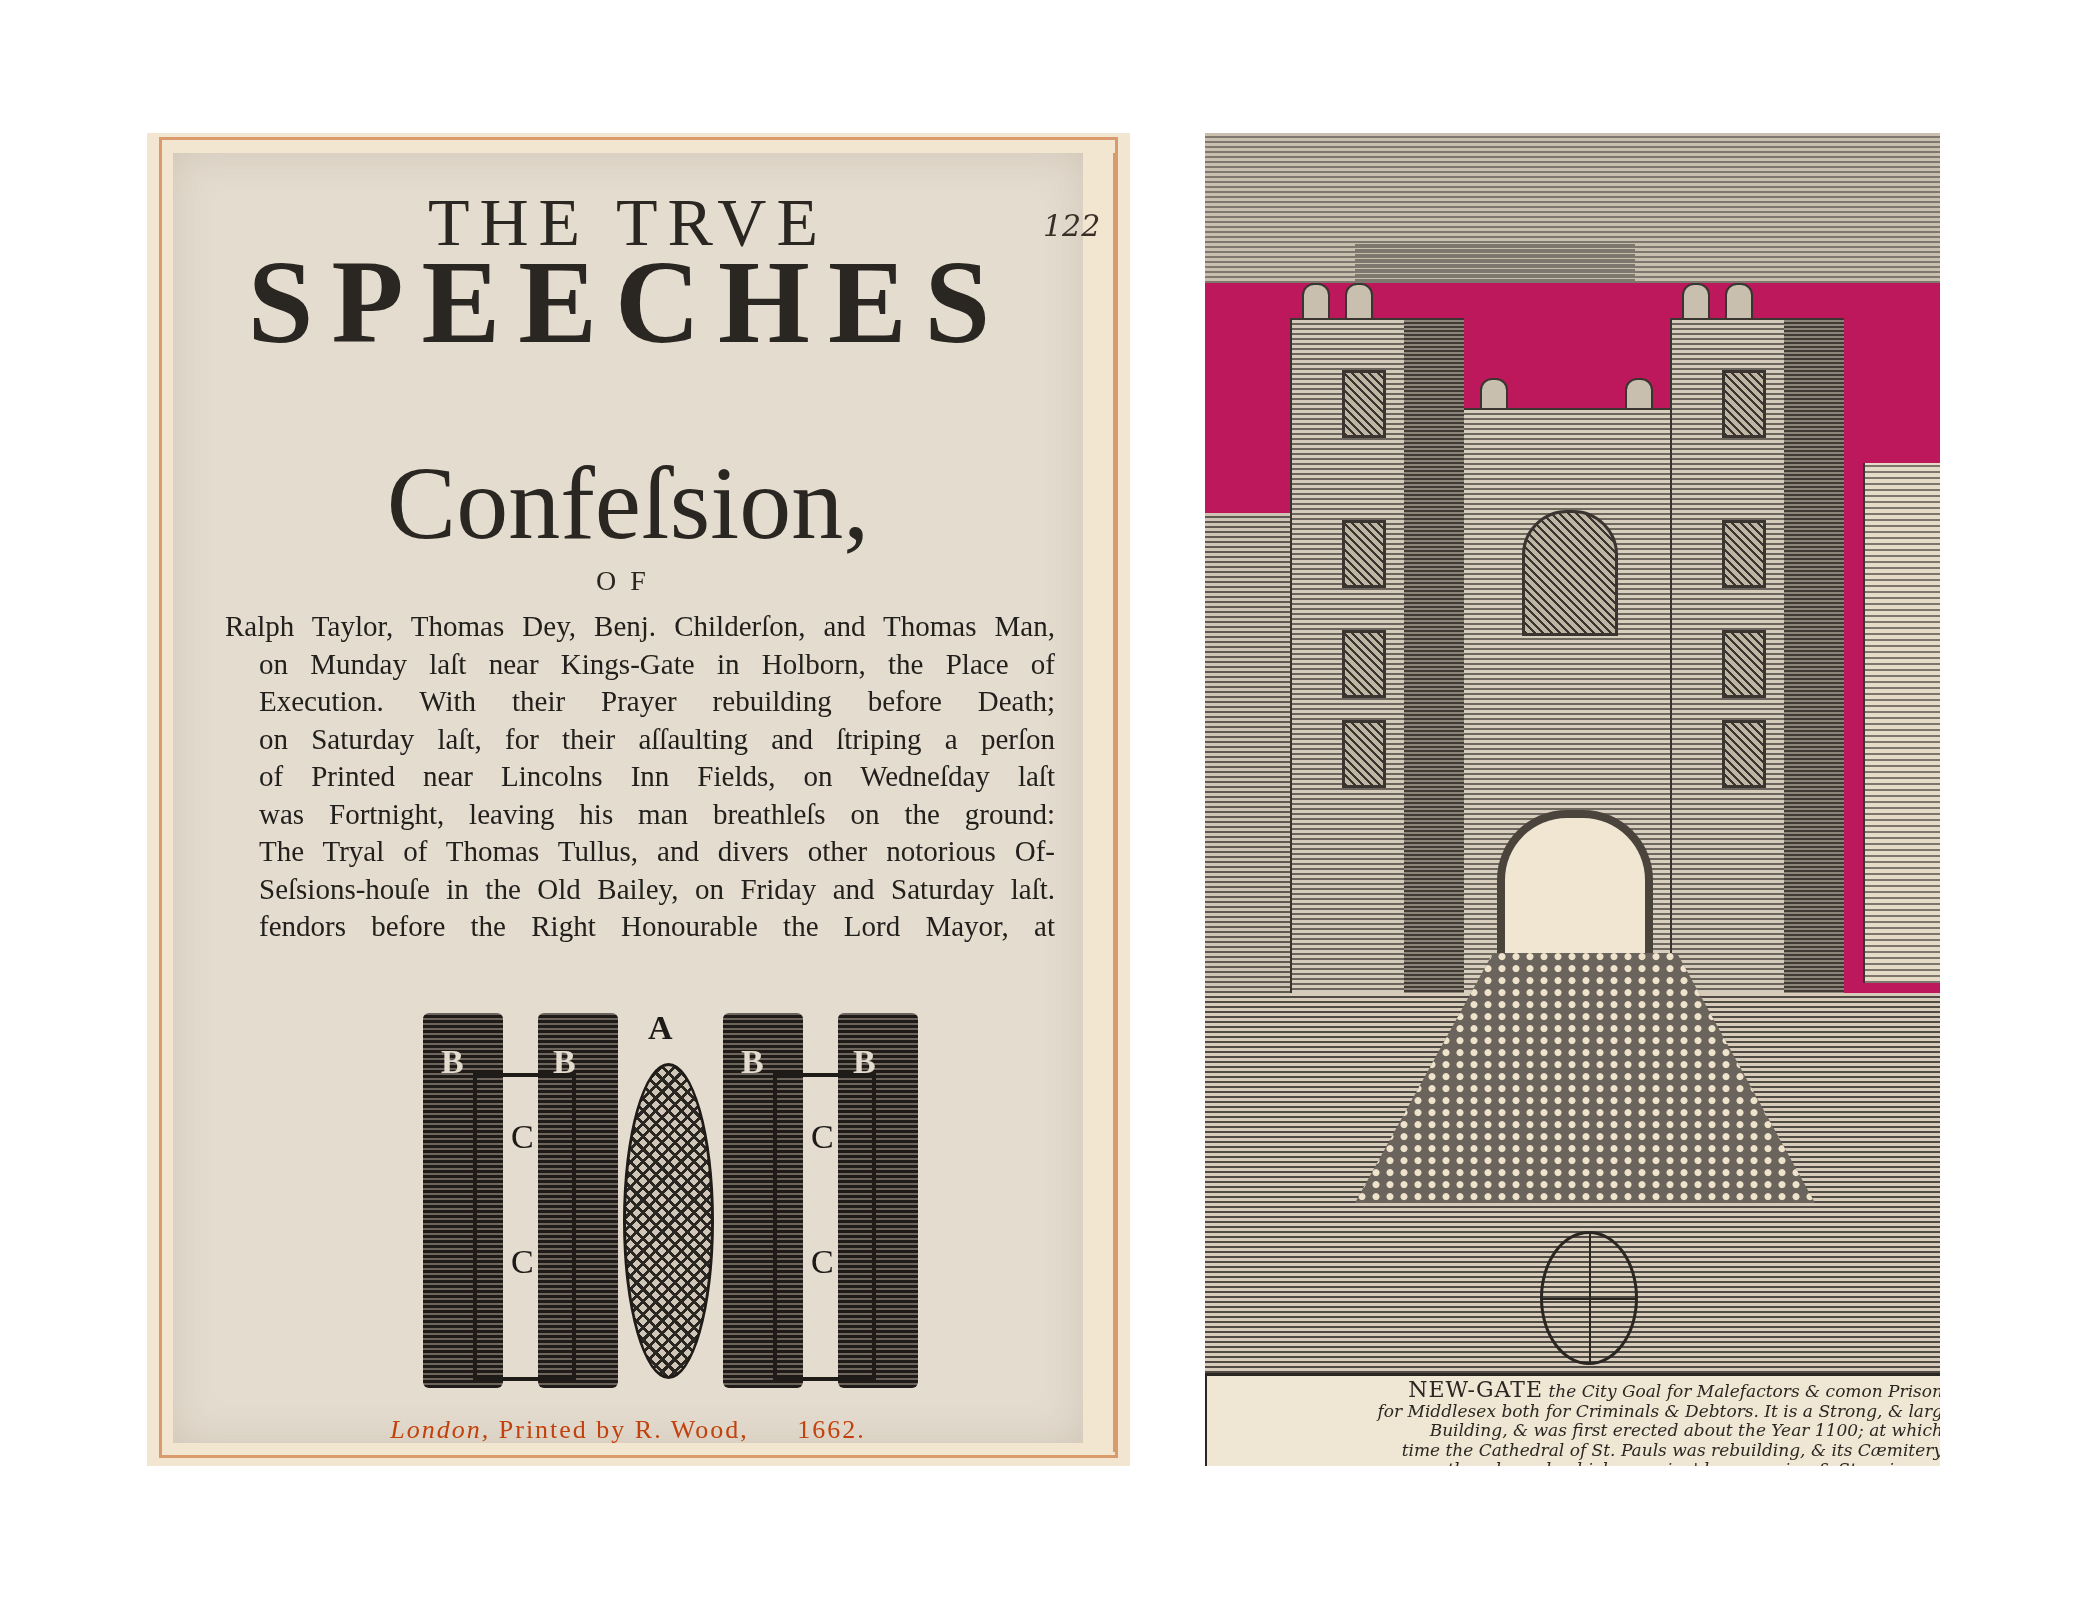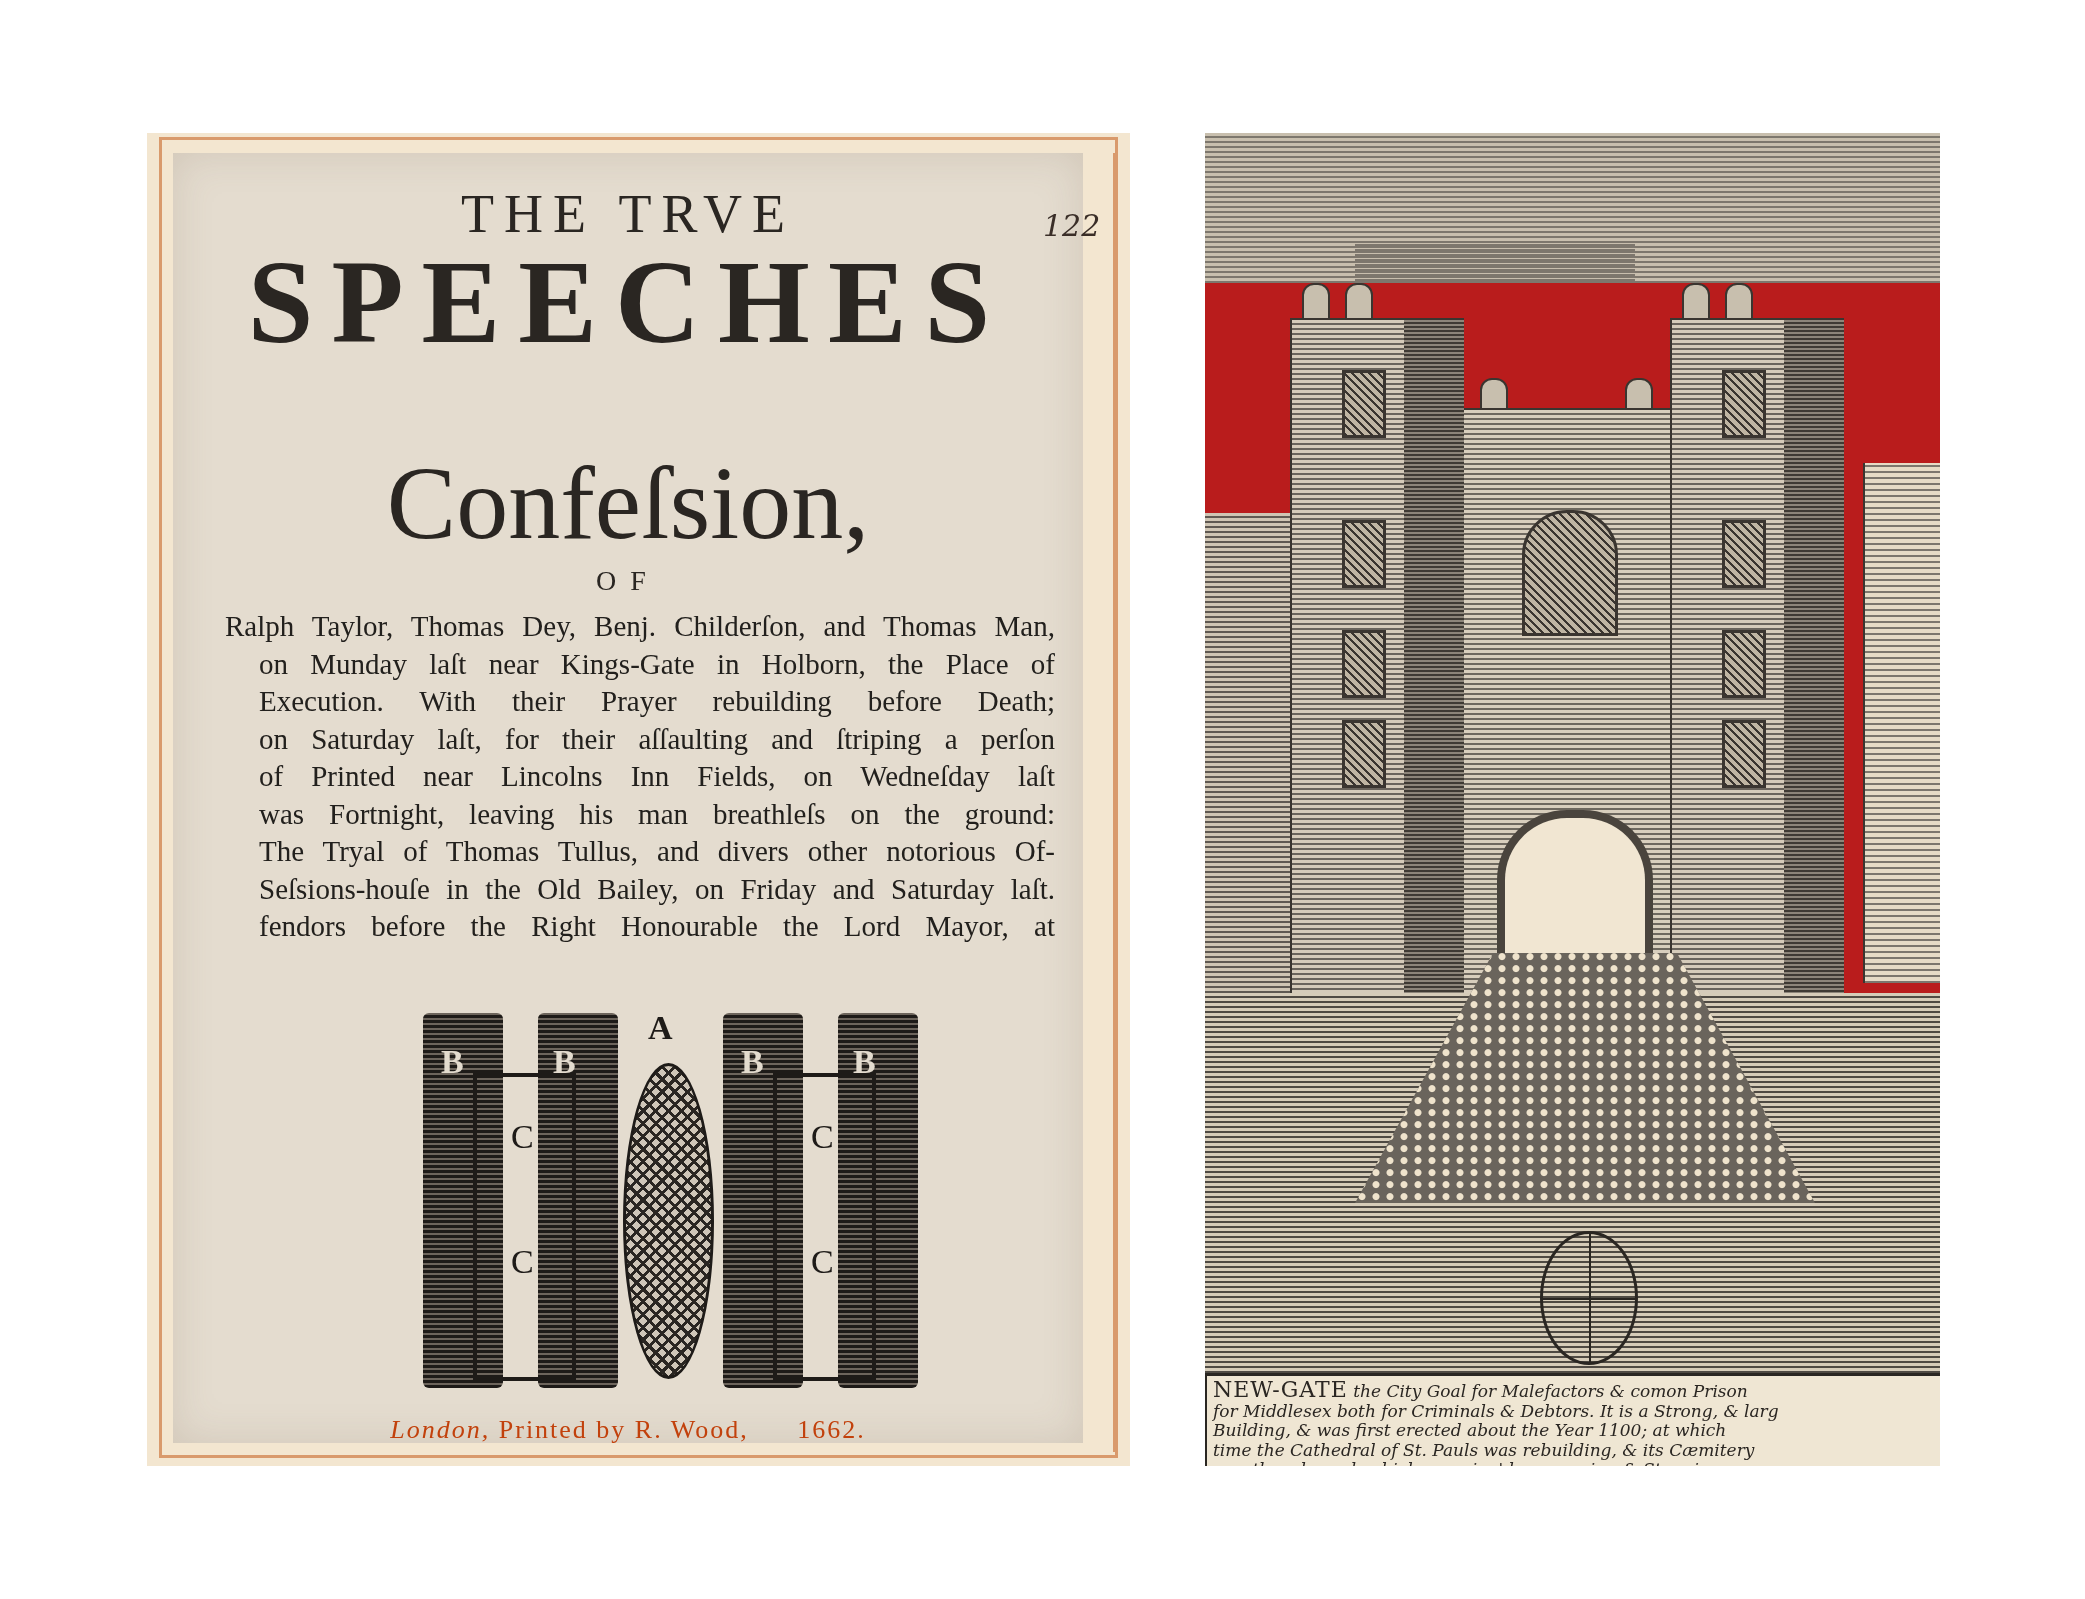--- a/index.html
+++ b/index.html
@@ -2,38 +2,38 @@
 <html><head>
 <meta charset="utf-8">
 <style>
   html,body{margin:0;padding:0;background:#ffffff;}
   body{width:2085px;height:1599px;position:relative;overflow:hidden;font-family:"Liberation Serif","DejaVu Serif",serif;}
   .panel-left{position:absolute;left:147px;top:133px;width:983px;height:1333px;background:#f3e6d0;}
   .panel-left .outer-rule{position:absolute;left:12px;top:4px;right:12px;bottom:8px;border:3px solid #d99a6c;}
   .panel-left .page{position:absolute;left:26px;top:20px;width:910px;height:1290px;background:#e4dccf;box-shadow:inset 0 0 40px rgba(120,100,80,.18);}
   .panel-left .right-rule{position:absolute;right:14px;top:20px;bottom:14px;width:3px;background:#d99a6c;}
   .title-line{position:absolute;left:0;width:100%;text-align:center;color:#2a2622;}
-  .t1{top:30px;font-size:54px;letter-spacing:10px;}
+  .t1{top:30px;font-size:68px;letter-spacing:10px;}
   .t2{top:82px;font-size:118px;letter-spacing:18px;font-weight:bold;}
   .t3{top:230px;font-size:46px;letter-spacing:12px;}
   .t4{top:290px;font-size:104px;}
   .t5{top:412px;font-size:28px;letter-spacing:14px;}
   .ms-num{position:absolute;left:870px;top:55px;font-size:30px;font-style:italic;color:#3a2e28;font-family:"DejaVu Serif",serif;}
   .body-text{position:absolute;left:52px;top:455px;width:830px;font-size:29px;line-height:37.5px;color:#22201d;}
   .body-text .ln{display:block;text-align:justify;text-align-last:justify;white-space:nowrap;}
   .body-text .ln.indent{padding-left:34px;}
   .woodcut{position:absolute;left:250px;top:860px;width:480px;height:380px;}
   .woodcut .slab{position:absolute;top:0;width:80px;height:375px;background:repeating-linear-gradient(0deg,#1e1b18 0 3px,#6d655c 3px 5px);border-radius:6px;}
   .woodcut .frame{position:absolute;border:4px solid #1e1b18;}
   .woodcut .lens{position:absolute;left:200px;top:50px;width:85px;height:310px;border-radius:50%;background:repeating-linear-gradient(45deg,#2a2622 0 3px,transparent 3px 9px),repeating-linear-gradient(-45deg,#2a2622 0 3px,#cfc6b8 3px 9px);border:3px solid #1e1b18;}
   .woodcut .lbl{position:absolute;font-size:34px;color:#1e1b18;font-weight:bold;}
   .imprint{position:absolute;left:0;width:100%;top:1262px;text-align:center;font-size:26px;color:#c2410c;letter-spacing:2px;}
   .imprint i{font-style:italic;}
 
-  .panel-right{position:absolute;left:1205px;top:133px;width:735px;height:1333px;background:#b91c1c;overflow:hidden;}
+  .panel-right{position:absolute;left:1205px;top:133px;width:735px;height:1333px;background:#be185d;overflow:hidden;text-align:right;}
   .sky{position:absolute;left:0;top:0;width:100%;height:150px;background:repeating-linear-gradient(0deg,#7d776d 0 2px,#c8bfae 2px 5px);}
   .sky2{position:absolute;left:150px;top:110px;width:280px;height:38px;background:repeating-linear-gradient(0deg,#7d776d 0 2px,transparent 2px 5px);}
   .bldg-left{position:absolute;left:0;top:380px;width:90px;height:600px;background:repeating-linear-gradient(0deg,#5f5952 0 2px,#cfc5b4 2px 5px);}
   .bldg-right{position:absolute;right:0;top:330px;width:75px;height:520px;background:repeating-linear-gradient(0deg,#7c766d 0 2px,#e6dbc6 2px 6px);border-left:2px solid #3a3530;}
   .tower{position:absolute;top:185px;width:170px;height:720px;background:repeating-linear-gradient(0deg,#6a645c 0 2px,#d5cbba 2px 5px);border:2px solid #3a3530;}
   .tower.l{left:85px;}
   .tower.r{left:465px;}
   .tower .side{position:absolute;top:0;width:60px;height:100%;background:repeating-linear-gradient(0deg,#3f3a34 0 2px,#8d857a 2px 4px);}
   .tower.l .side{right:-2px;}
   .tower.r .side{right:-2px;}

